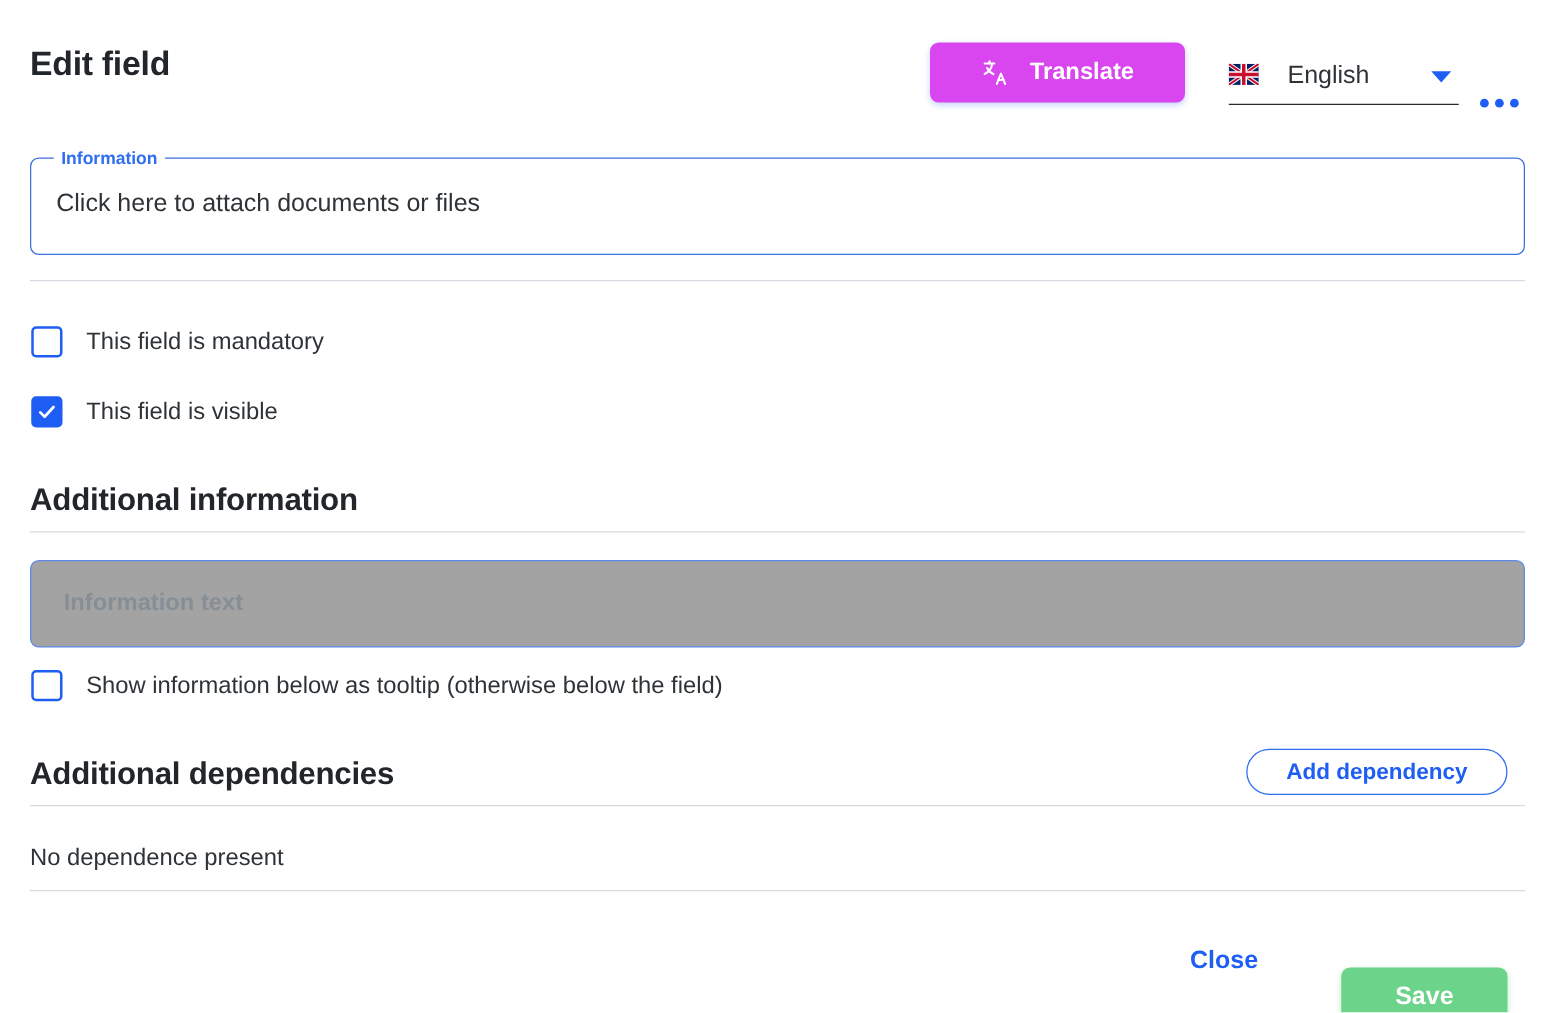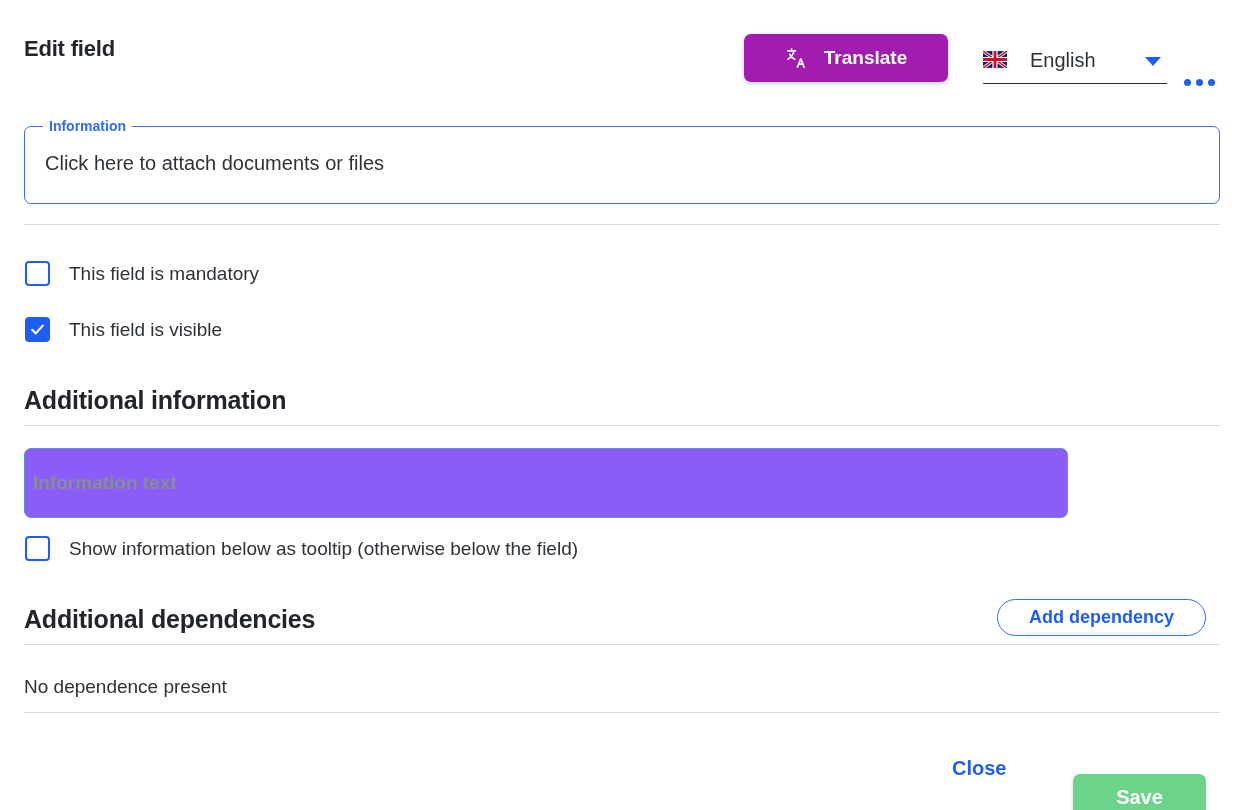--- a/index.html
+++ b/index.html
@@ -27,34 +27,34 @@
     position: absolute;
     left: 24px;
     top: 28px;
     width: 1196px;
     height: 60px;
   }
   .page-title {
     position: absolute;
     left: 0;
     top: 8px;
-    font-size: 22px;
+    font-size: 27px;
     font-weight: bold;
     color: #22262a;
     letter-spacing: -0.2px;
     margin: 0;
   }
 
   .translate-button {
     position: absolute;
     left: 720px;
     top: 6px;
     width: 204px;
     height: 48px;
-    background: #a21caf;
+    background: #d946ef;
     border: none;
     border-radius: 7px;
     color: #ffffff;
     font-family: "Liberation Sans", sans-serif;
     font-size: 19px;
     font-weight: bold;
     display: flex;
     align-items: center;
     justify-content: center;
     gap: 17px;
@@ -227,26 +227,26 @@
     background: #d6dae0;
   }
   .head-info { top: 386px; }
   .head-deps { top: 605px; }
 
   
   .info-input {
     position: absolute;
     left: 24px;
     top: 448px;
-    width: 1044px;
+    width: 1196px;
     height: 70px;
     border: 1.5px solid #5d8ae8;
     border-radius: 7px;
-    background: #8b5cf6;
-    padding: 0 8px;
+    background: #a3a3a3;
+    padding: 0 26px;
     font-family: "Liberation Sans", sans-serif;
     font-size: 19px;
     font-weight: bold;
     color: #2e3338;
     outline: none;
   }
   .info-input::placeholder {
     color: #868e96;
     font-weight: bold;
   }

